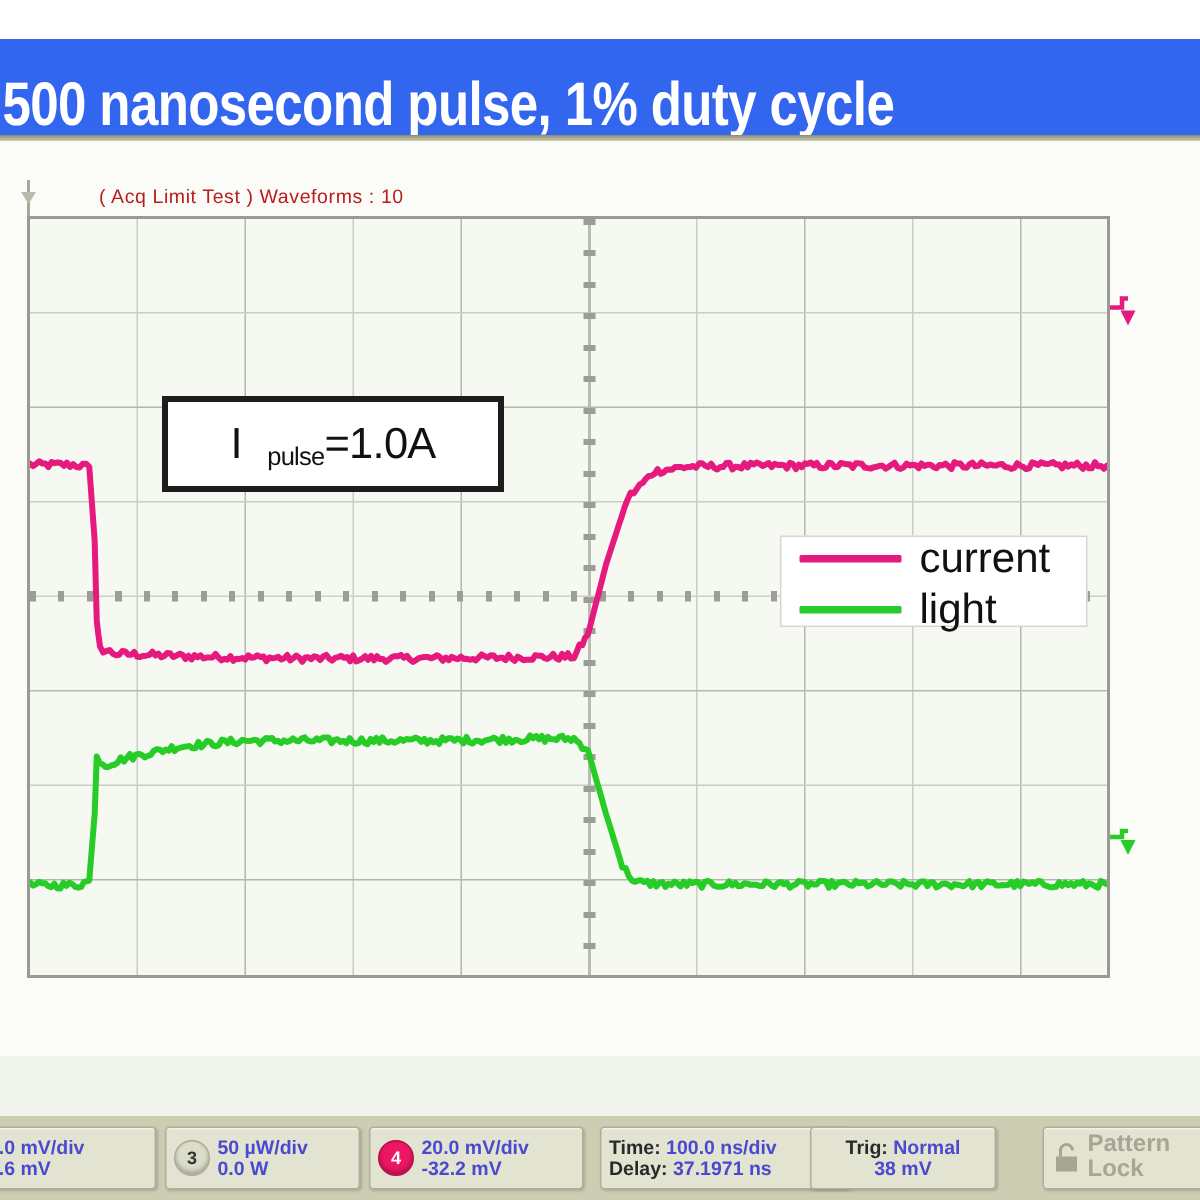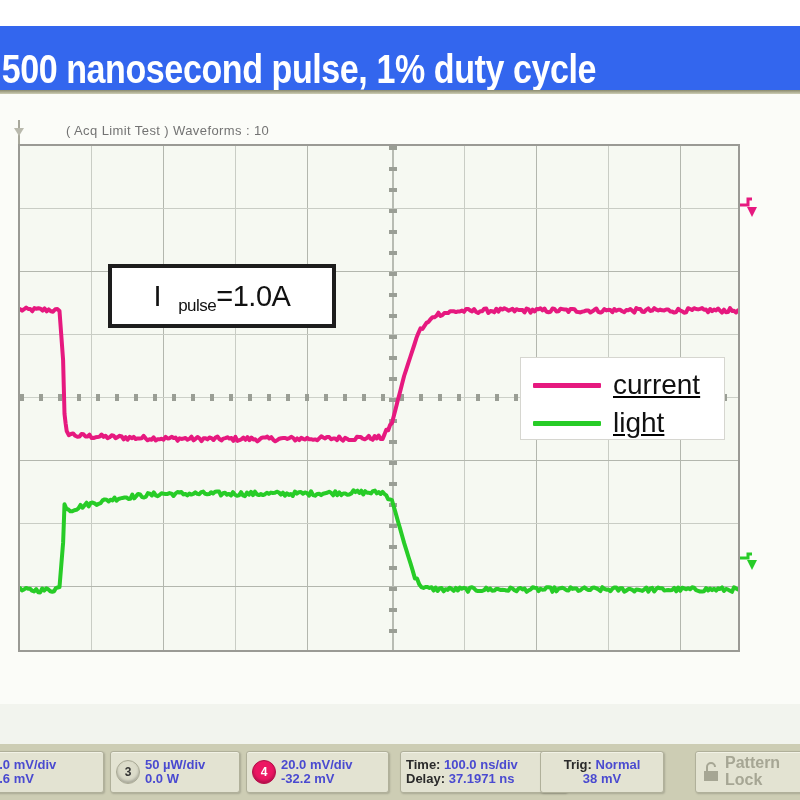--- a/index.html
+++ b/index.html
@@ -78,21 +78,21 @@
     position:absolute;left:0;right:0;top:248px;height:7px;
     background-image:repeating-linear-gradient(
        to right,
        #9a9e95 0px,#9a9e95 4px,
        transparent 4px,transparent 19px);
   }
 
   
   .acq-text{
     position:absolute;left:66px;top:29px;
-    font-size:13px;color:#737373;
+    font-size:13px;color:#b91c1c;
     font-family:"Liberation Sans",sans-serif;
     white-space:nowrap;letter-spacing:0.4px;
   }
   .trig-arrow{
     position:absolute;left:12px;top:26px;width:14px;height:24px;
   }
 
   
   .anno{
     position:absolute;left:108px;top:170px;width:228px;height:64px;
@@ -103,25 +103,25 @@
   }
   .anno .lbl{
     font-size:29px;color:#111;letter-spacing:-0.5px;
     font-family:"Liberation Sans",sans-serif;
     white-space:nowrap;
   }
   .anno .lbl sub{font-size:17px;vertical-align:baseline;position:relative;top:5px;padding-left:17px;}
 
   
   .legend{
-    position:absolute;left:520px;top:263px;width:205px;height:83px;
+    position:absolute;left:520px;top:263px;width:205px;height:61px;
     background:#ffffff;border:1px solid #d6d6d0;
     box-sizing:border-box;
-    display:flex;flex-direction:column;justify-content:flex-end;
-    padding-left:12px;gap:6px;text-decoration:underline;
+    display:flex;flex-direction:column;justify-content:flex-start;
+    padding-left:12px;gap:6px;
   }
   .legend .row{display:flex;align-items:center;gap:12px;height:32px;}
   .legend .swatch{width:68px;height:5px;border-radius:1px;display:block;}
   .legend .txt{font-size:28px;color:#111;line-height:1;}
 
   
   .marker{position:absolute;width:22px;height:26px;}
 
   
   .statusbar{

